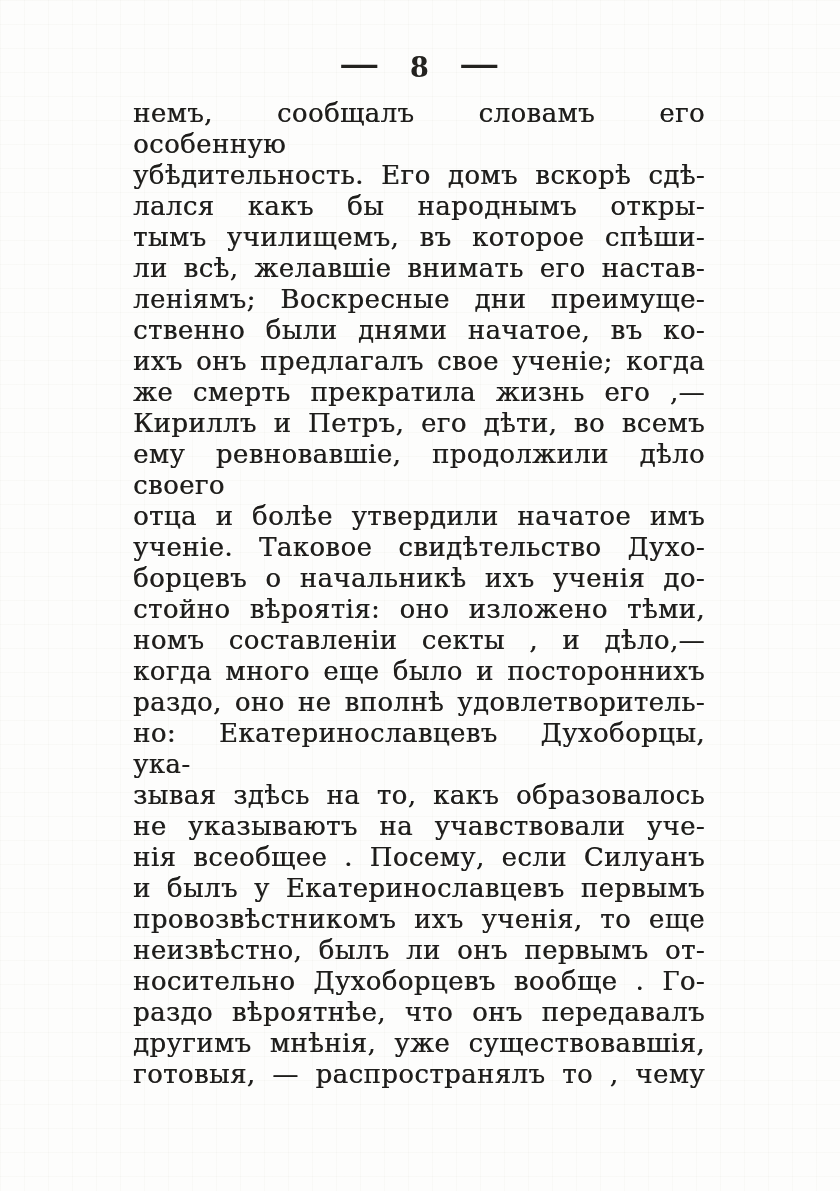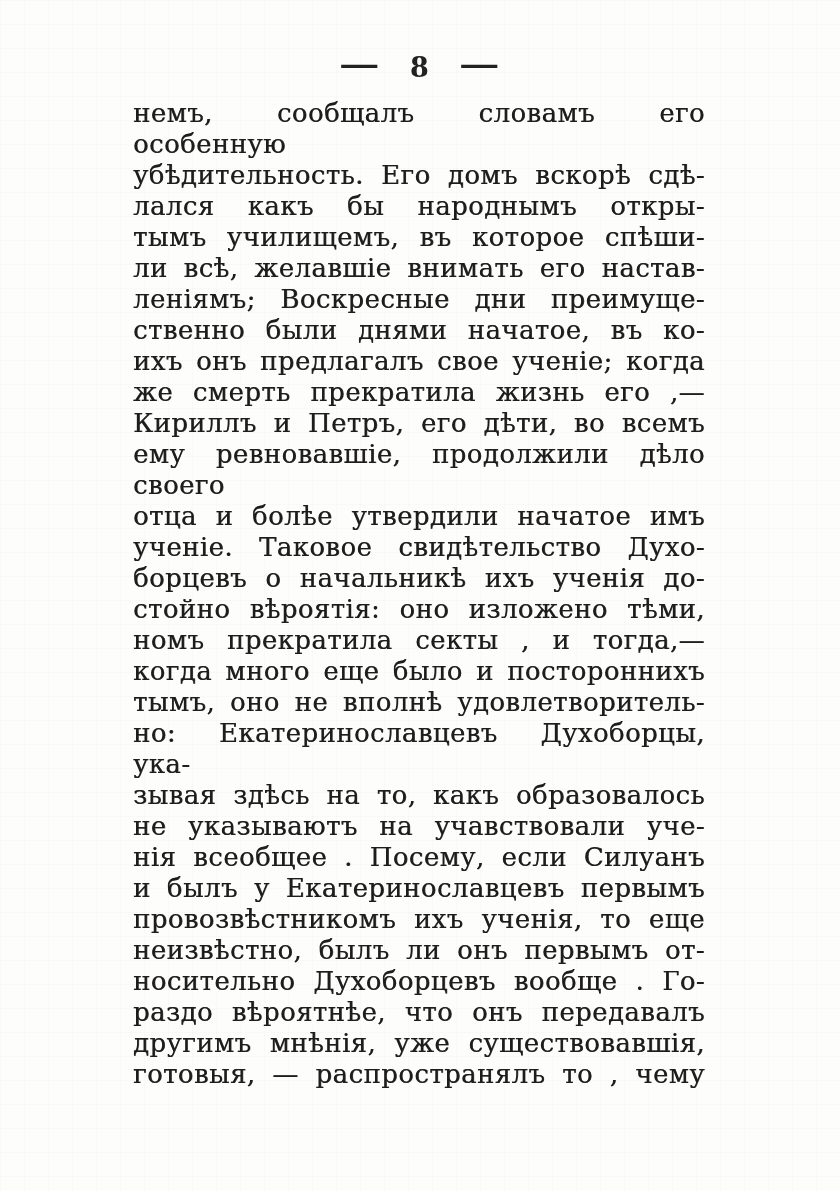--- a/index.html
+++ b/index.html
@@ -79,23 +79,23 @@
     <div class="text-line">леніямъ; Воскресные дни преимуще-</div>
     <div class="text-line">ственно были днями начатое, въ ко-</div>
     <div class="text-line">ихъ онъ предлагалъ свое ученіе; когда</div>
     <div class="text-line">же смерть прекратила жизнь его ,—</div>
     <div class="text-line">Кириллъ и Петръ, его дѣти, во всемъ</div>
     <div class="text-line">ему ревновавшіе, продолжили дѣло своего</div>
     <div class="text-line">отца и болѣе утвердили начатое имъ</div>
     <div class="text-line">ученіе. Таковое свидѣтельство Духо-</div>
     <div class="text-line">борцевъ о начальникѣ ихъ ученія до-</div>
     <div class="text-line">стойно вѣроятія: оно изложено тѣми,</div>
-    <div class="text-line">номъ прекратила секты , и тогда,—</div>
+    <div class="text-line">номъ составленіи секты , и дѣло,—</div>
     <div class="text-line">когда много еще было и постороннихъ</div>
-    <div class="text-line">тымъ, оно не вполнѣ удовлетворитель-</div>
+    <div class="text-line">раздо, оно не вполнѣ удовлетворитель-</div>
     <div class="text-line">но: Екатеринославцевъ Духоборцы, ука-</div>
     <div class="text-line">зывая здѣсь на то, какъ образовалось</div>
     <div class="text-line">не указываютъ на учавствовали уче-</div>
     <div class="text-line">нія всеобщее . Посему, если Силуанъ</div>
     <div class="text-line">и былъ у Екатеринославцевъ первымъ</div>
     <div class="text-line">провозвѣстникомъ ихъ ученія, то еще</div>
     <div class="text-line">неизвѣстно, былъ ли онъ первымъ от-</div>
     <div class="text-line">носительно Духоборцевъ вообще . Го-</div>
     <div class="text-line">раздо вѣроятнѣе, что онъ передавалъ</div>
     <div class="text-line">другимъ мнѣнія, уже существовавшія,</div>

